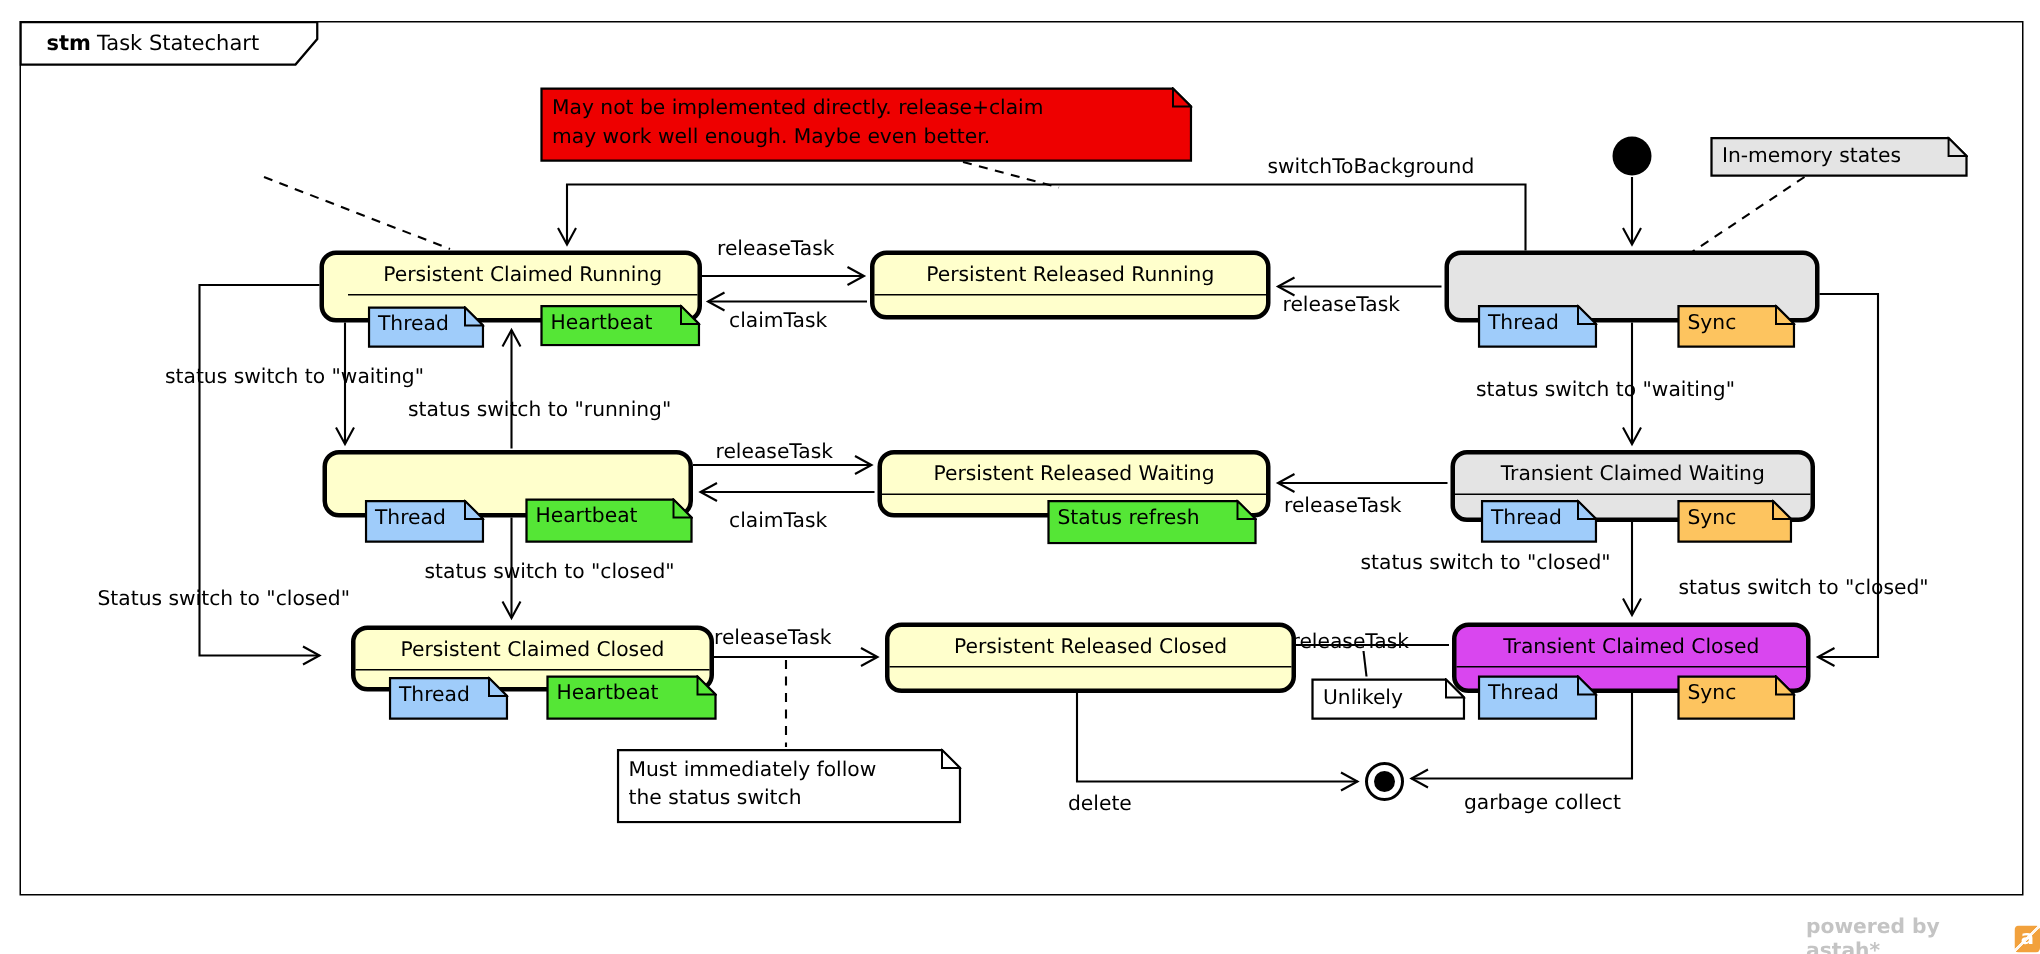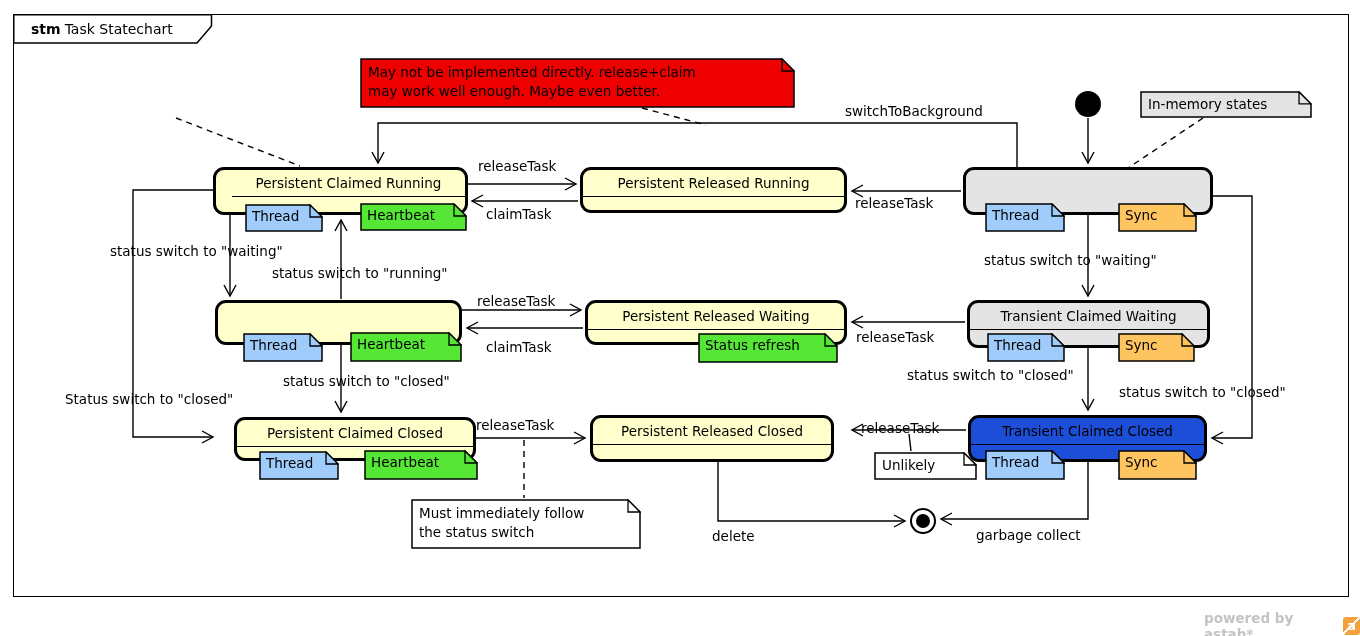--- a/index.html
+++ b/index.html
@@ -187,25 +187,25 @@
       </div>
     <div class="tag note-shape" style="left:127px;top:30px;width:114px;height:30px">
         <svg width="114" height="30" class="note-outline">
           <polygon points="1,1 101,1 113,13 113,29 1,29" fill="#55E636" stroke="#000" stroke-width="1.5"></polygon>
           <polygon points="101,1 101,13 113,13" fill="#55E636" stroke="#000" stroke-width="1.3"></polygon>
         </svg>
         <span class="txt">Heartbeat</span>
       </div>
   </div>
 
-  <div class="state" style="left: 590px; top: 415px; width: 244px; height: 47px; background-color: rgb(255, 255, 204);">
+  <div class="state" style="left: 590px; top: 415px; width: 274px; height: 47px; background-color: rgb(255, 255, 204);">
     <div class="name-row">Persistent Released Closed</div>
   </div>
 
-  <div class="state" style="left: 968px; top: 415px; width: 239px; height: 47px; background-color: #1d4ed8;">
+  <div class="state" style="left: 968px; top: 415px; width: 239px; height: 47px; background-color: #d946ef;">
     <div class="name-row">Transient Claimed Closed</div>
     <div class="tag note-shape" style="left:14px;top:32px;width:80px;height:30px">
         <svg width="80" height="30" class="note-outline">
           <polygon points="1,1 67,1 79,13 79,29 1,29" fill="#9FCCFA" stroke="#000" stroke-width="1.5"></polygon>
           <polygon points="67,1 67,13 79,13" fill="#9FCCFA" stroke="#000" stroke-width="1.3"></polygon>
         </svg>
         <span class="txt">Thread</span>
       </div>
     <div class="tag note-shape" style="left:147px;top:32px;width:79px;height:30px">
         <svg width="79" height="30" class="note-outline">

